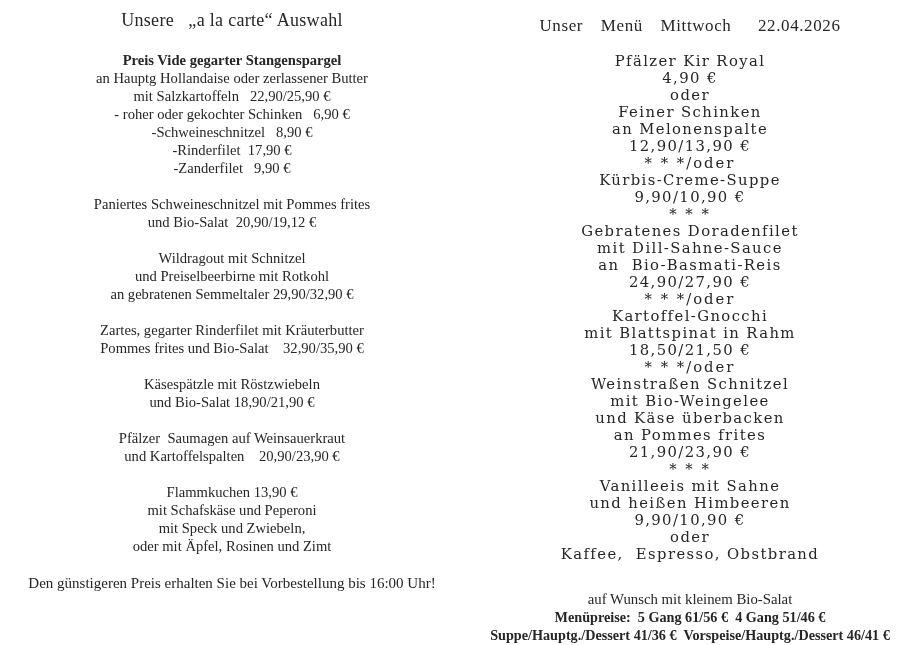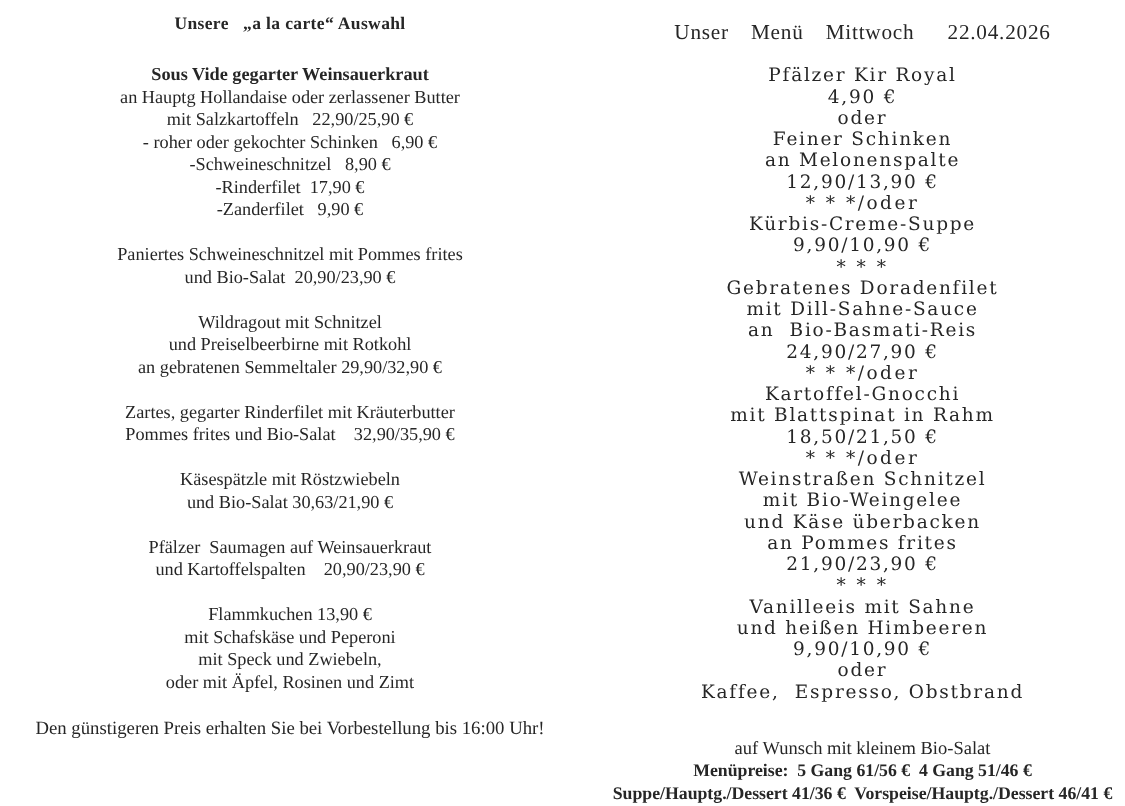--- a/index.html
+++ b/index.html
@@ -9,21 +9,21 @@
     color: #262626;
     font-family: "Liberation Serif", serif;
     overflow: hidden;
   }
   .page { position: relative; width: 900px; height: 645px; background: #ffffff; }
   .col { position: absolute; top: 0; text-align: center; }
   .col-left  { left: 4px;   width: 456px; padding-top: 10px; }
   .col-right { left: 478px; width: 424px; padding-top: 16px; }
 
   .col-left .title {
-    font-size: 14px; font-weight: bold; line-height: 20px;
+    font-size: 18px; font-weight: normal; line-height: 20px;
     margin-bottom: 21px; letter-spacing: 0.3px; white-space: pre-wrap;
   }
   .col-right .title {
     font-size: 17px; font-weight: normal; line-height: 20px;
     margin-bottom: 16px; letter-spacing: 0.6px; word-spacing: 4px; white-space: pre-wrap;
   }
 
   .line { white-space: pre-wrap; }
   .col-left .line { font-size: 14.6px; line-height: 18px; }
   .menu-section { margin-bottom: 18px; }
@@ -42,44 +42,44 @@
 </style>
 </head>
 <body>
 
 <div class="page">
 
   <div class="col col-left">
     <div class="title">Unsere   „a la carte“ Auswahl</div>
     <div>
         <div class="menu-section">
-          <div class="line bold">Sous Vide gegarter Weinsauerkraut</div>
+          <div class="line bold">Preis Vide gegarter Stangenspargel</div>
           <div class="line">an Hauptg Hollandaise oder zerlassener Butter</div>
           <div class="line">mit Salzkartoffeln   22,90/25,90 €</div>
           <div class="line">- roher oder gekochter Schinken   6,90 €</div>
           <div class="line">-Schweineschnitzel   8,90 €</div>
           <div class="line">-Rinderfilet  17,90 €</div>
           <div class="line">-Zanderfilet   9,90 €</div>
         </div>
         <div class="menu-section">
           <div class="line">Paniertes Schweineschnitzel mit Pommes frites</div>
-          <div class="line">und Bio-Salat  20,90/23,90 €</div>
+          <div class="line">und Bio-Salat  20,90/19,12 €</div>
         </div>
         <div class="menu-section">
           <div class="line">Wildragout mit Schnitzel</div>
           <div class="line">und Preiselbeerbirne mit Rotkohl</div>
           <div class="line">an gebratenen Semmeltaler 29,90/32,90 €</div>
         </div>
         <div class="menu-section">
           <div class="line">Zartes, gegarter Rinderfilet mit Kräuterbutter</div>
           <div class="line">Pommes frites und Bio-Salat    32,90/35,90 €</div>
         </div>
         <div class="menu-section">
           <div class="line">Käsespätzle mit Röstzwiebeln</div>
-          <div class="line">und Bio-Salat 30,63/21,90 €</div>
+          <div class="line">und Bio-Salat 18,90/21,90 €</div>
         </div>
         <div class="menu-section">
           <div class="line">Pfälzer  Saumagen auf Weinsauerkraut</div>
           <div class="line">und Kartoffelspalten    20,90/23,90 €</div>
         </div>
         <div class="menu-section">
           <div class="line">Flammkuchen 13,90 €</div>
           <div class="line">mit Schafskäse und Peperoni</div>
           <div class="line">mit Speck und Zwiebeln,</div>
           <div class="line">oder mit Äpfel, Rosinen und Zimt</div>

